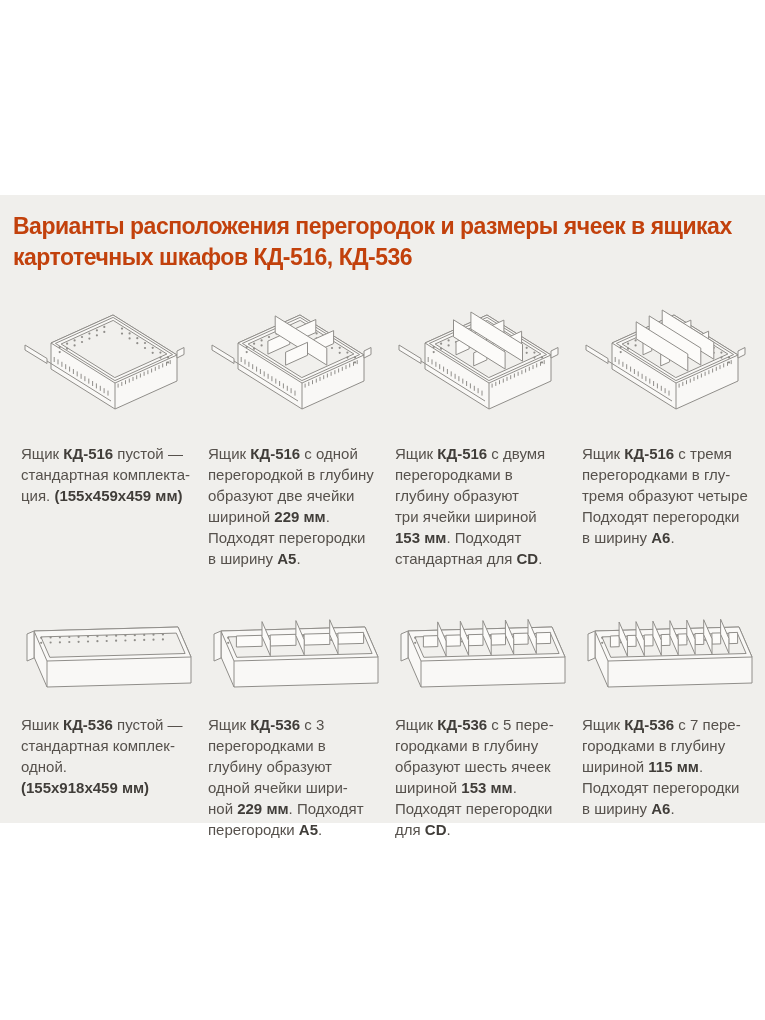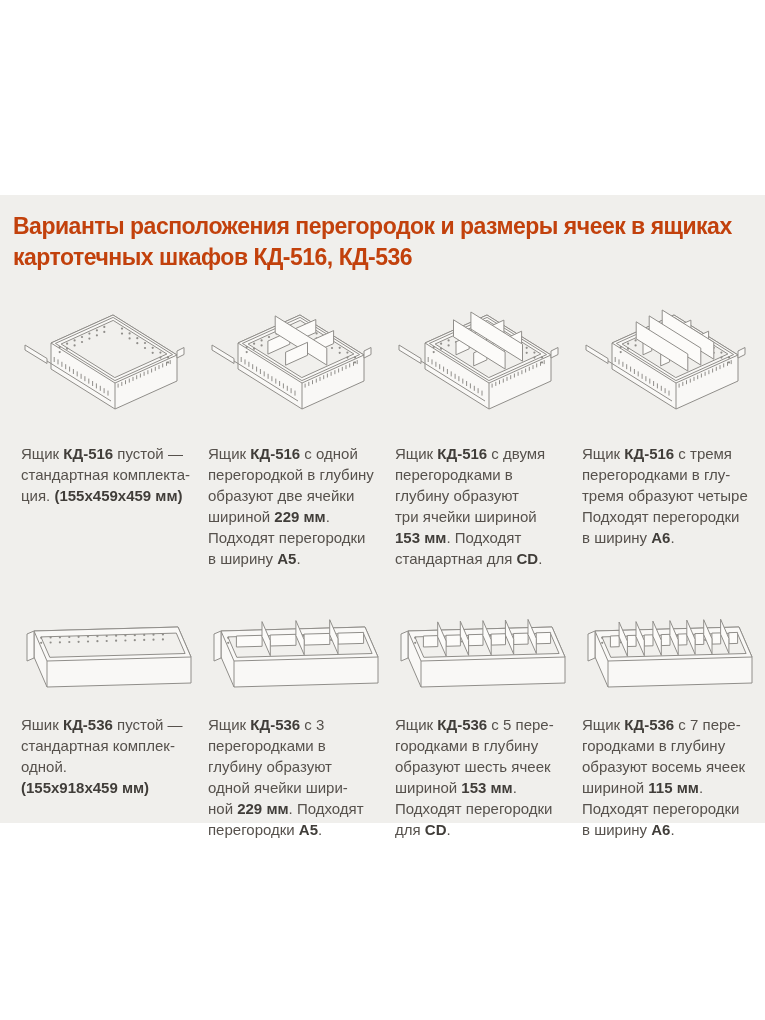--- a/index.html
+++ b/index.html
@@ -567,20 +567,19 @@
             <path d="M130.0,27.8L121.7,8.7L121.7,23.7L130.0,42.8Z" fill="#fcfbf9" stroke="#908e8a" stroke-width="1" stroke-linejoin="round"></path>
             <path d="M113.1,28.3L104.8,9.1L104.8,24.1L113.1,43.3Z" fill="#fcfbf9" stroke="#908e8a" stroke-width="1" stroke-linejoin="round"></path>
             <path d="M96.2,28.8L87.9,9.6L87.9,24.6L96.2,43.8Z" fill="#fcfbf9" stroke="#908e8a" stroke-width="1" stroke-linejoin="round"></path>
             <path d="M79.3,29.3L70.9,10.1L70.9,25.1L79.3,44.3Z" fill="#fcfbf9" stroke="#908e8a" stroke-width="1" stroke-linejoin="round"></path>
             <path d="M62.3,29.7L54.0,10.6L54.0,25.6L62.3,44.7Z" fill="#fcfbf9" stroke="#908e8a" stroke-width="1" stroke-linejoin="round"></path>
             <path d="M45.4,30.2L37.1,11.0L37.1,26.0L45.4,45.2Z" fill="#fcfbf9" stroke="#908e8a" stroke-width="1" stroke-linejoin="round"></path>
           </svg></div>
         <figcaption class="cap">
           <span class="cap-line"><span>Ящик </span><b>КД-536</b><span> с 7 пере-</span></span>
           <span class="cap-line"><span>городками в глубину</span></span>
-          <span class="cap-line"><span>образуют восемь ячеек</span></span>
           <span class="cap-line"><span>шириной </span><b>115 мм</b><span>.</span></span>
           <span class="cap-line"><span>Подходят перегородки</span></span>
           <span class="cap-line"><span>в ширину </span><b>А6</b><span>.</span></span>
         </figcaption>
       </figure>
     </div>
 </div>
 
 </body></html>

